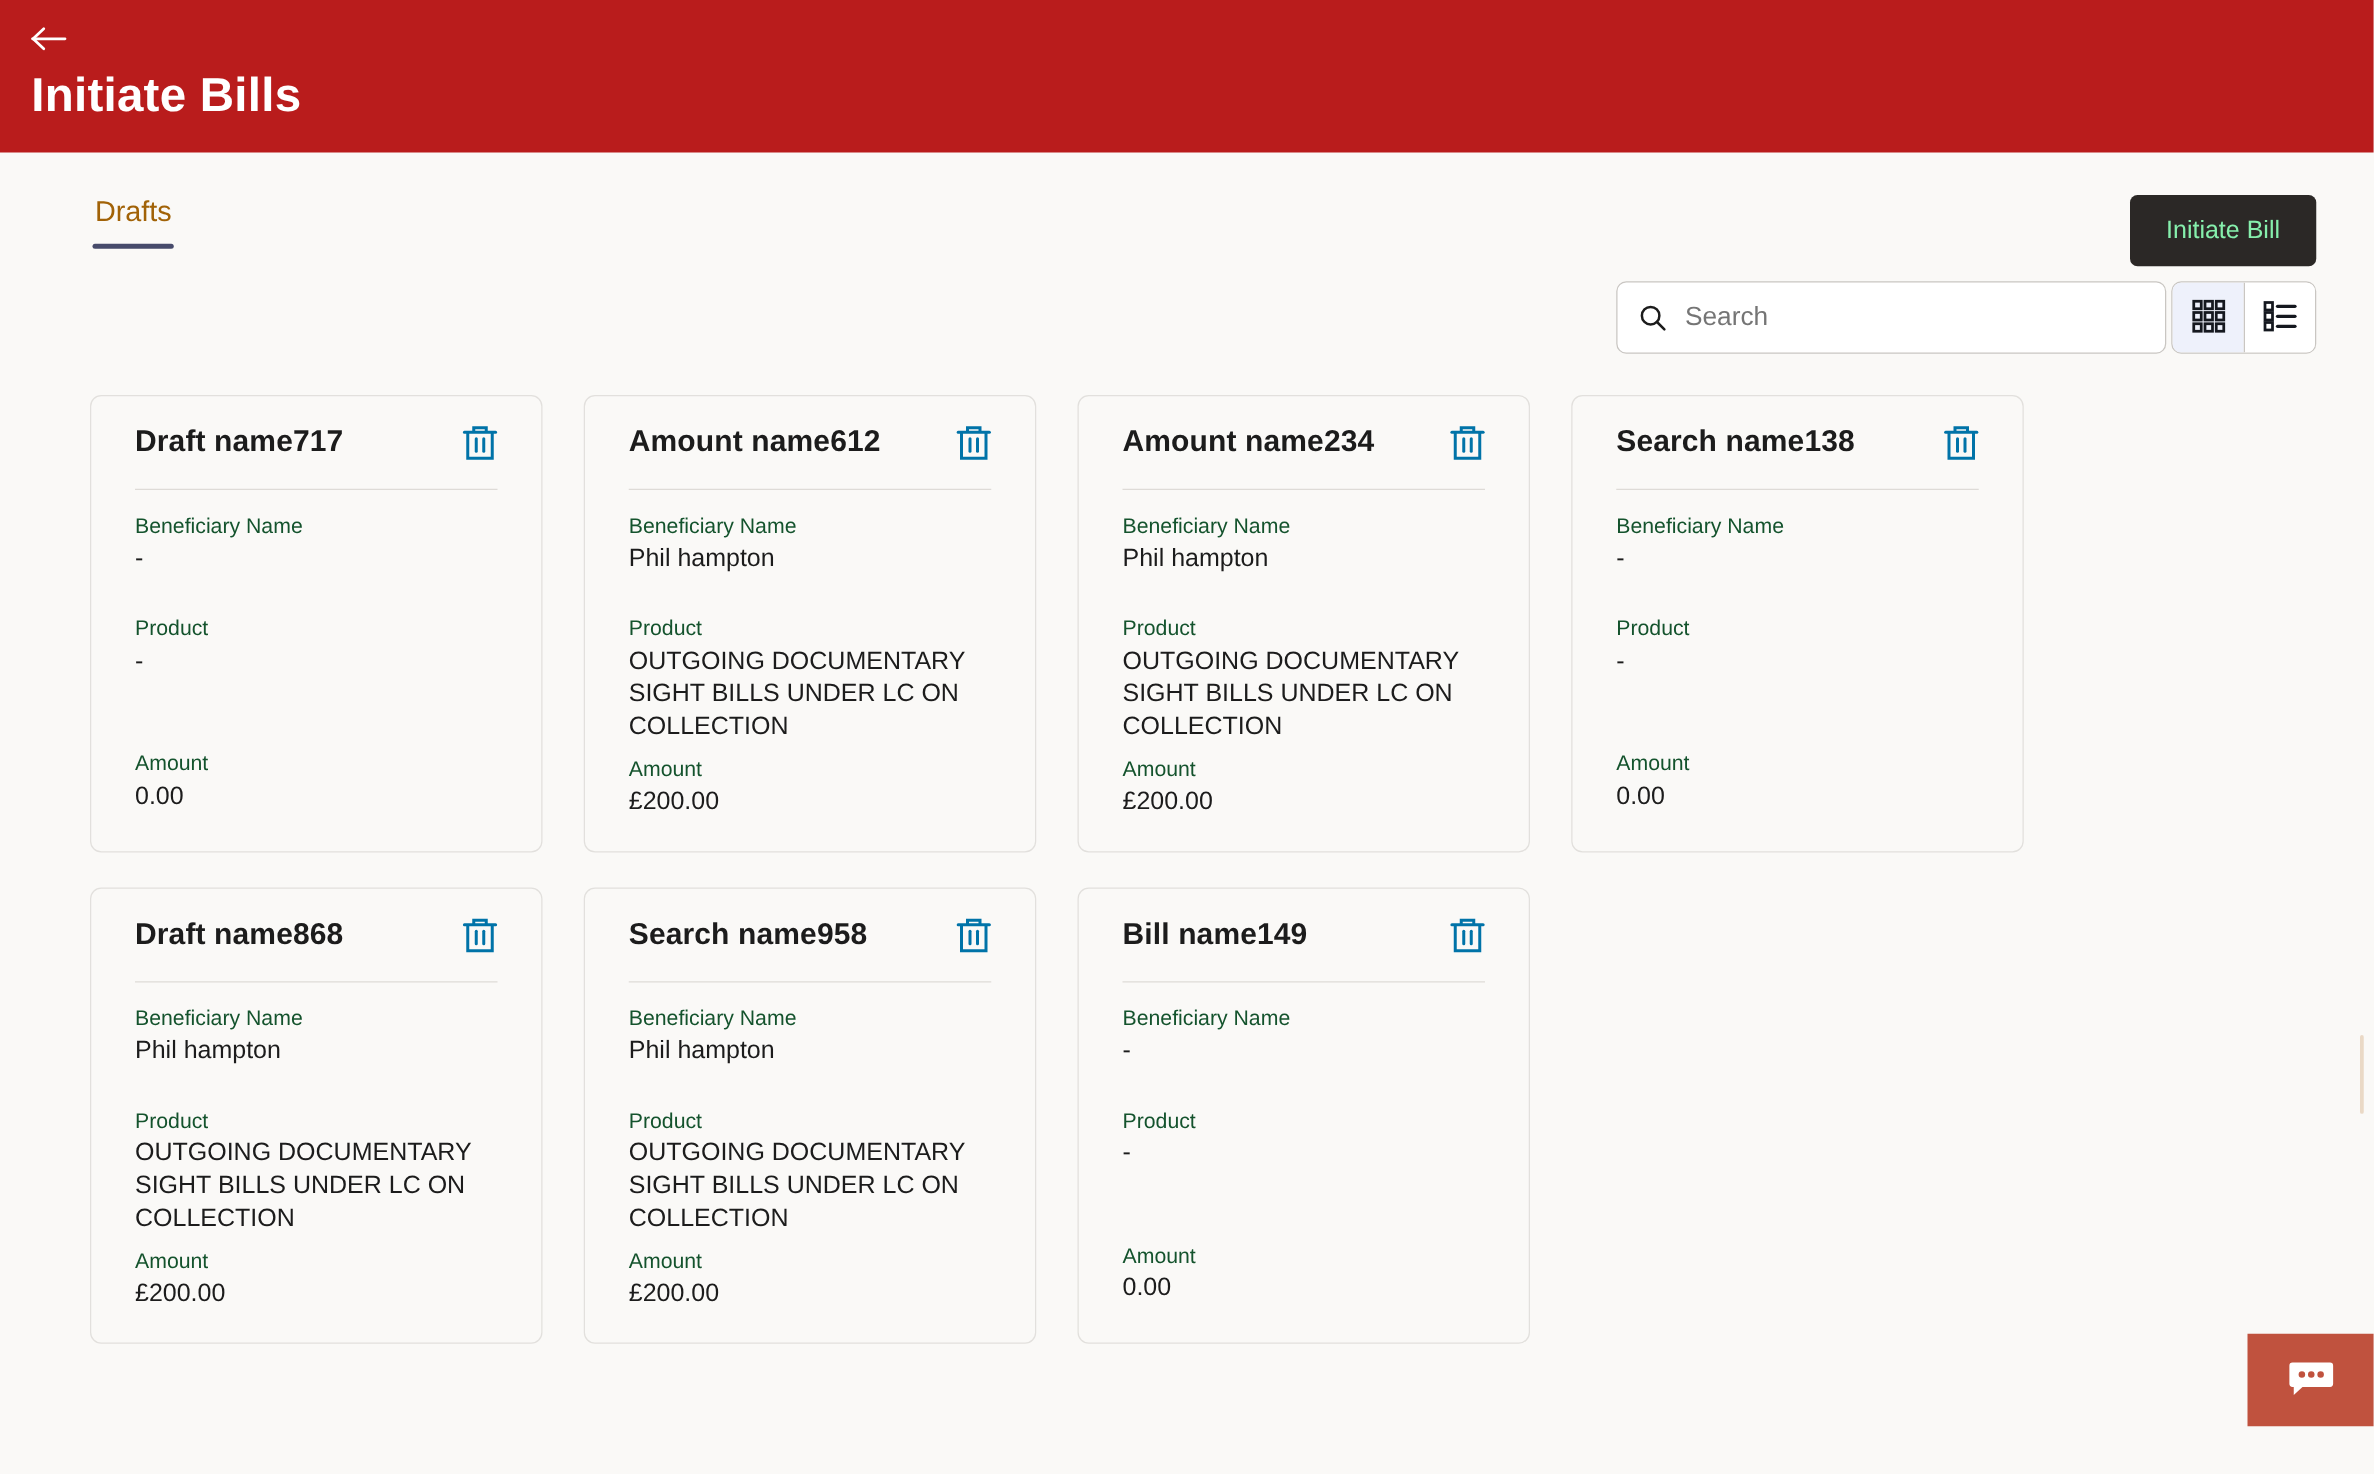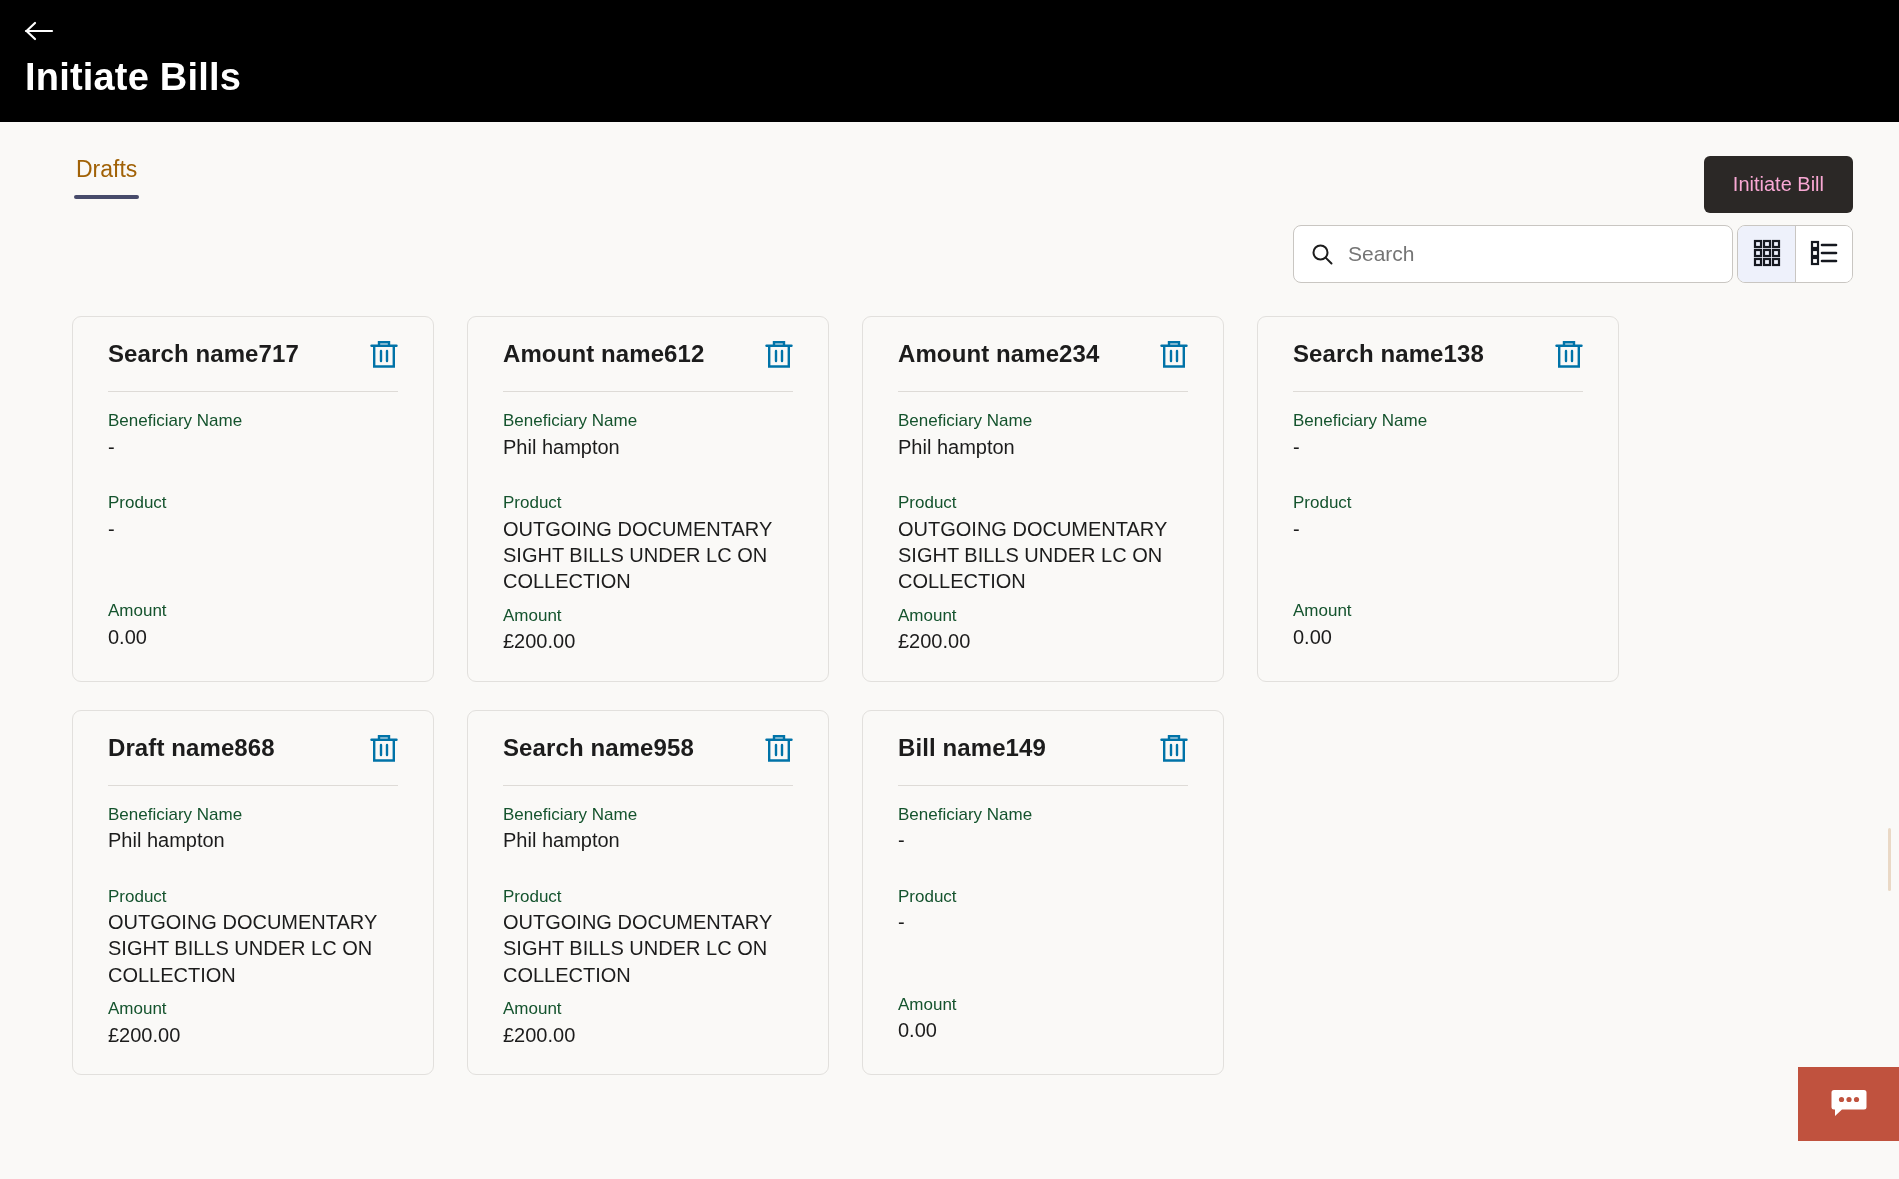--- a/index.html
+++ b/index.html
@@ -13,21 +13,21 @@
   body {
     font-family: "Liberation Sans", sans-serif;
     background: #faf9f7;
     color: #1c1c1c;
     position: relative;
   }
 
   
   .app-header {
     height: 122px;
-    background: #000000;
+    background: #b91c1c;
     padding: 14px 0 0 24px;
     position: relative;
   }
   .back-arrow {
     width: 46px;
     height: 34px;
     display: flex;
     align-items: center;
     justify-content: flex-start;
     cursor: pointer;
@@ -68,21 +68,21 @@
     content: "";
     position: absolute;
     left: 0; right: 0; bottom: 0;
     height: 4px;
     background: #474b6b;
     border-radius: 2px;
   }
 
   .primary-btn {
     background: #2b2826;
-    color: #f9a8d4;
+    color: #86efac;
     font-size: 20px;
     border: none;
     border-radius: 6px;
     padding: 17px 29px;
     cursor: pointer;
     font-family: inherit;
     white-space: nowrap;
   }
 
   
@@ -290,21 +290,21 @@
             </g>
           </svg>
         </span>
       </button>
     </div>
   </div>
 
   <div class="cards-grid" id="cards-grid">
       <div class="draft-card">
         <div class="card-head">
-          <div class="card-title">Search name717</div>
+          <div class="card-title">Draft name717</div>
           <button class="trash-btn"><span><svg width="28" height="30" viewBox="0 0 28 30">
                 <g fill="none" stroke="#0073a8" stroke-width="2.4">
                   <path d="M1.5 6.8 H26.5" stroke-linecap="round"></path>
                   <path d="M9 6.8 V3.2 H19 V6.8"></path>
                   <path d="M4.2 6.8 V27.5 H23.8 V6.8"></path>
                   <path d="M11 12 V22" stroke-linecap="round"></path>
                   <path d="M17 12 V22" stroke-linecap="round"></path>
                 </g>
               </svg></span></button>
         </div>

